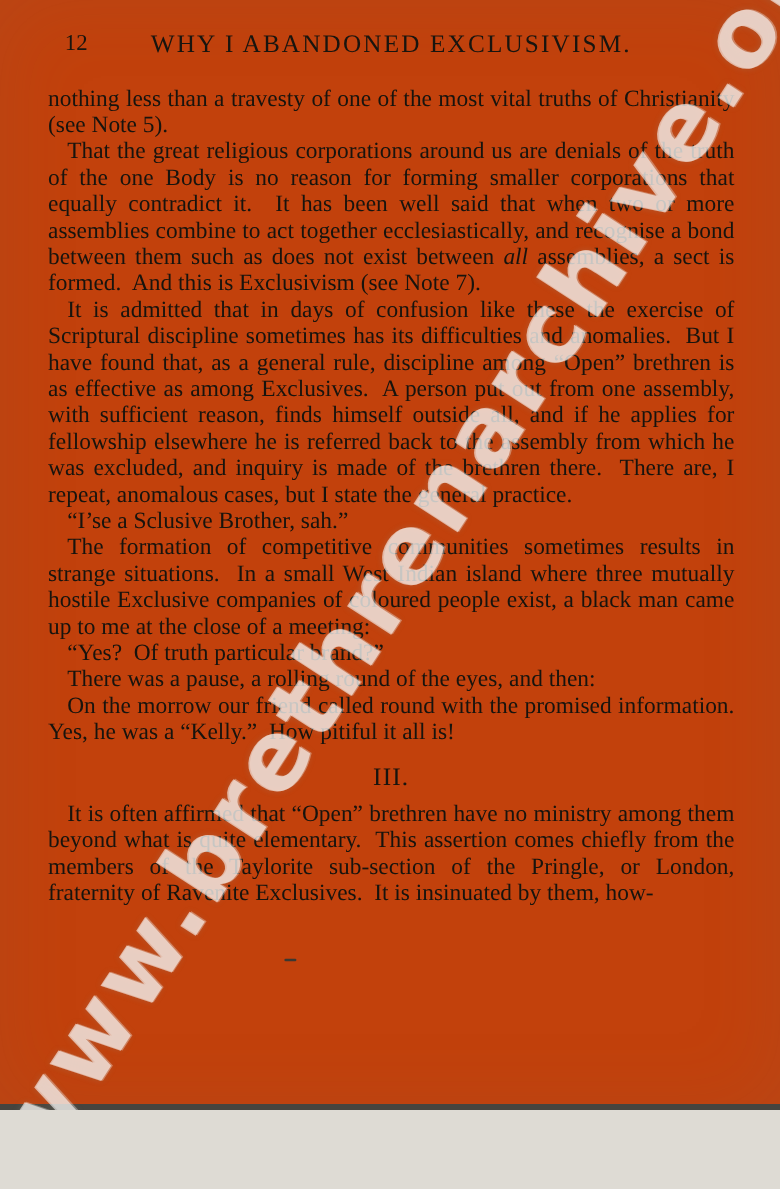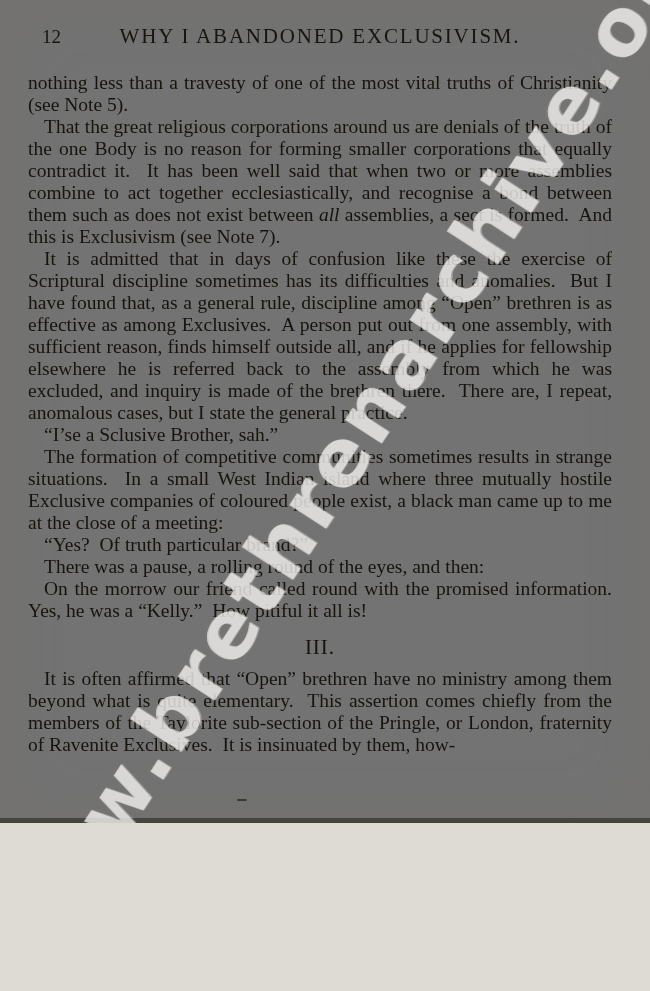--- a/index.html
+++ b/index.html
@@ -3,25 +3,25 @@
 <meta charset="utf-8">
 <style>
   html, body { margin: 0; padding: 0; }
   body {
     width: 650px; height: 991px;
     background: #dedbd4;
     font-family: "Liberation Serif", serif;
   }
   .page {
     position: relative;
-    width: 650px; height: 823px;
+    width: 650px; height: 925px;
     box-sizing: border-box;
-    background: #737373;
+    background: #c2410c;
     overflow: hidden;
-    padding: 24px 38px 0 28px;
+    padding: 24px 38px 0 40px;
     box-shadow: inset 0 0 70px rgba(120,110,90,0.13);
   }
   .page::after {
     content: "";
     position: absolute; left: 0; right: 0; bottom: 0;
     height: 5px;
     background: #46443f;
   }
   .header { position: relative; height: 26px; margin-bottom: 22px; z-index: 1; }
   .page-number {

